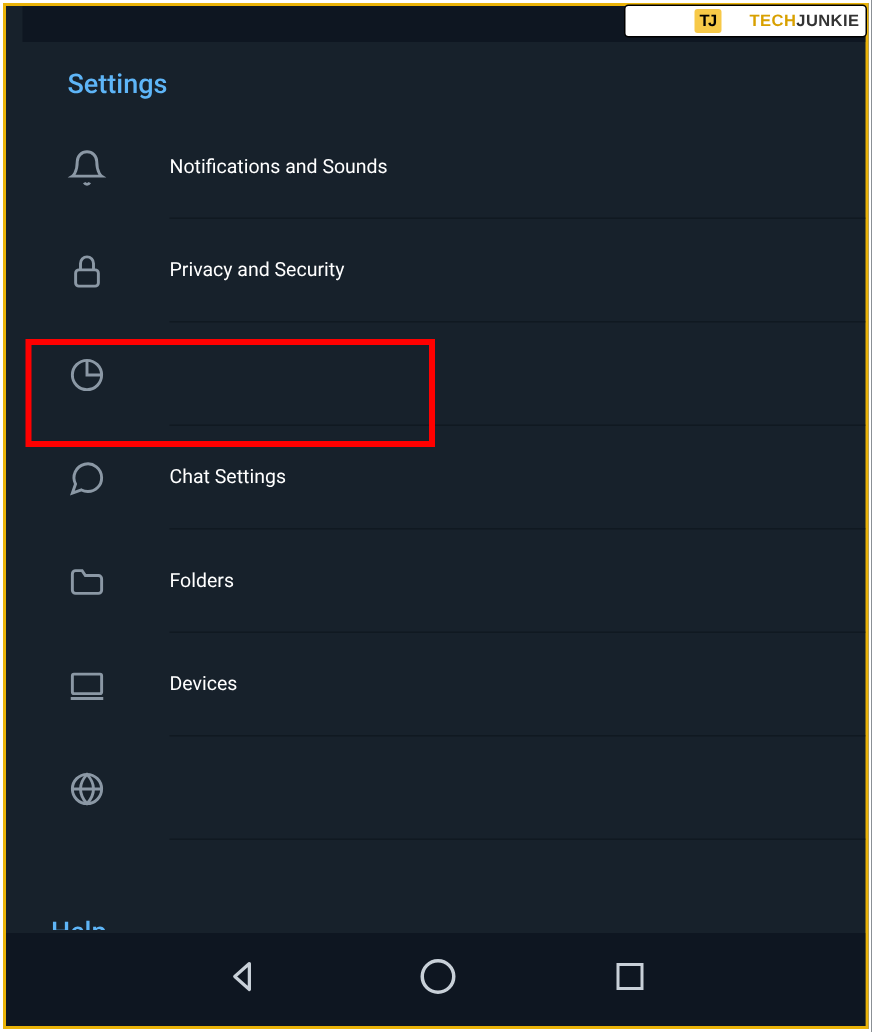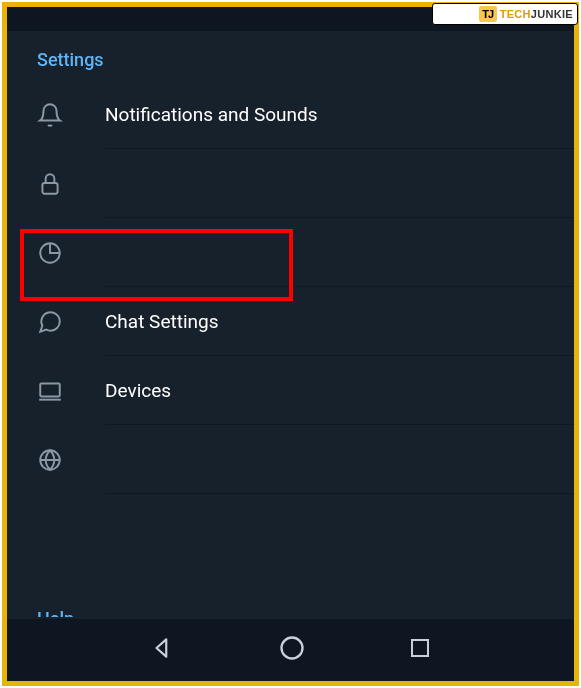--- a/index.html
+++ b/index.html
@@ -10,23 +10,24 @@
       font-family: -apple-system, BlinkMacSystemFont, "Segoe UI", Roboto, sans-serif;
       position: relative;
       overflow: hidden;
     }
     .frame {
       position: absolute;
       left: 2px;
       top: 2px;
       width: 577px;
       height: 684px;
-      border: 5px solid #eab308;
+      border: 2px solid #eab308;
       background: #17212b;
       overflow: hidden;
+      padding-left: 11px;
     }
     .status-bar {
       height: 24px;
       background: #0e1621;
     }
     .section-title {
       color: #5eb5f7;
       font-size: 18px;
       font-weight: 500;
       padding: 18px 0 10px 30px;
@@ -49,21 +50,21 @@
       align-items: center;
       justify-content: flex-start;
     }
     .settings-item .icon-wrap svg {
       stroke: #8b98a5;
       fill: none;
       stroke-width: 1.8;
     }
     .settings-item .label {
       color: #ffffff;
-      font-size: 19px;
+      font-size: 13px;
       font-weight: 400;
     }
     .settings-item::after {
       content: "";
       position: absolute;
       bottom: 0;
       left: 98px;
       right: 0;
       height: 1px;
       background: #101921;
@@ -122,21 +123,21 @@
       font-family: Arial, sans-serif;
       letter-spacing: -1px;
       margin-left: 44px;
     }
     .wm-text {
       font-family: Arial, sans-serif;
       font-weight: 900;
       font-size: 11px;
       letter-spacing: 0.3px;
     }
-    .wm-text .t1 { color: #d8a000; }
+    .wm-text .t1 { color: #d8a000; margin-left: 16px; }
     .wm-text .t2 { color: #333; }
     .help-hint {
       position: absolute;
       left: 30px;
       bottom: 64px;
       color: #5eb5f7;
       font-size: 18px;
       font-weight: 500;
       height: 8px;
       overflow: hidden;
@@ -163,40 +164,49 @@
       <span class="label">Notifications and Sounds</span>
     </div>
 
     <div class="settings-item">
       <span class="icon-wrap">
         <svg width="26" height="26" viewBox="0 0 24 24">
             <rect x="5" y="11" width="14" height="10" rx="2"></rect>
             <path d="M8 11V7a4 4 0 0 1 8 0v4"></path>
           </svg>
       </span>
+      <span class="label">Privacy and Security</span>
     </div>
 
     <div class="settings-item">
       <span class="icon-wrap">
         <svg width="26" height="26" viewBox="0 0 24 24">
             <circle cx="12" cy="12" r="9"></circle>
             <path d="M12 3v9h9"></path>
           </svg>
       </span>
     </div>
 
     <div class="settings-item">
       <span class="icon-wrap">
         <svg width="26" height="26" viewBox="0 0 24 24">
             <path d="M21 11.5a8.38 8.38 0 0 1-8.5 8.5 8.5 8.5 0 0 1-3.9-.95L3 21l1.95-5.6A8.5 8.5 0 1 1 21 11.5z"></path>
           </svg>
       </span>
       <span class="label">Chat Settings</span>
     </div>
 
+    <div class="settings-item">
+      <span class="icon-wrap">
+        <svg width="26" height="26" viewBox="0 0 24 24">
+            <path d="M3 7a2 2 0 0 1 2-2h4l2 3h8a2 2 0 0 1 2 2v7a2 2 0 0 1-2 2H5a2 2 0 0 1-2-2V7z"></path>
+          </svg>
+      </span>
+      <span class="label">Folders</span>
+    </div>
 
     <div class="settings-item">
       <span class="icon-wrap">
         <svg width="26" height="26" viewBox="0 0 24 24">
             <rect x="3" y="5" width="18" height="12" rx="1"></rect>
             <line x1="2" y1="20" x2="22" y2="20"></line>
           </svg>
       </span>
       <span class="label">Devices</span>
     </div>

